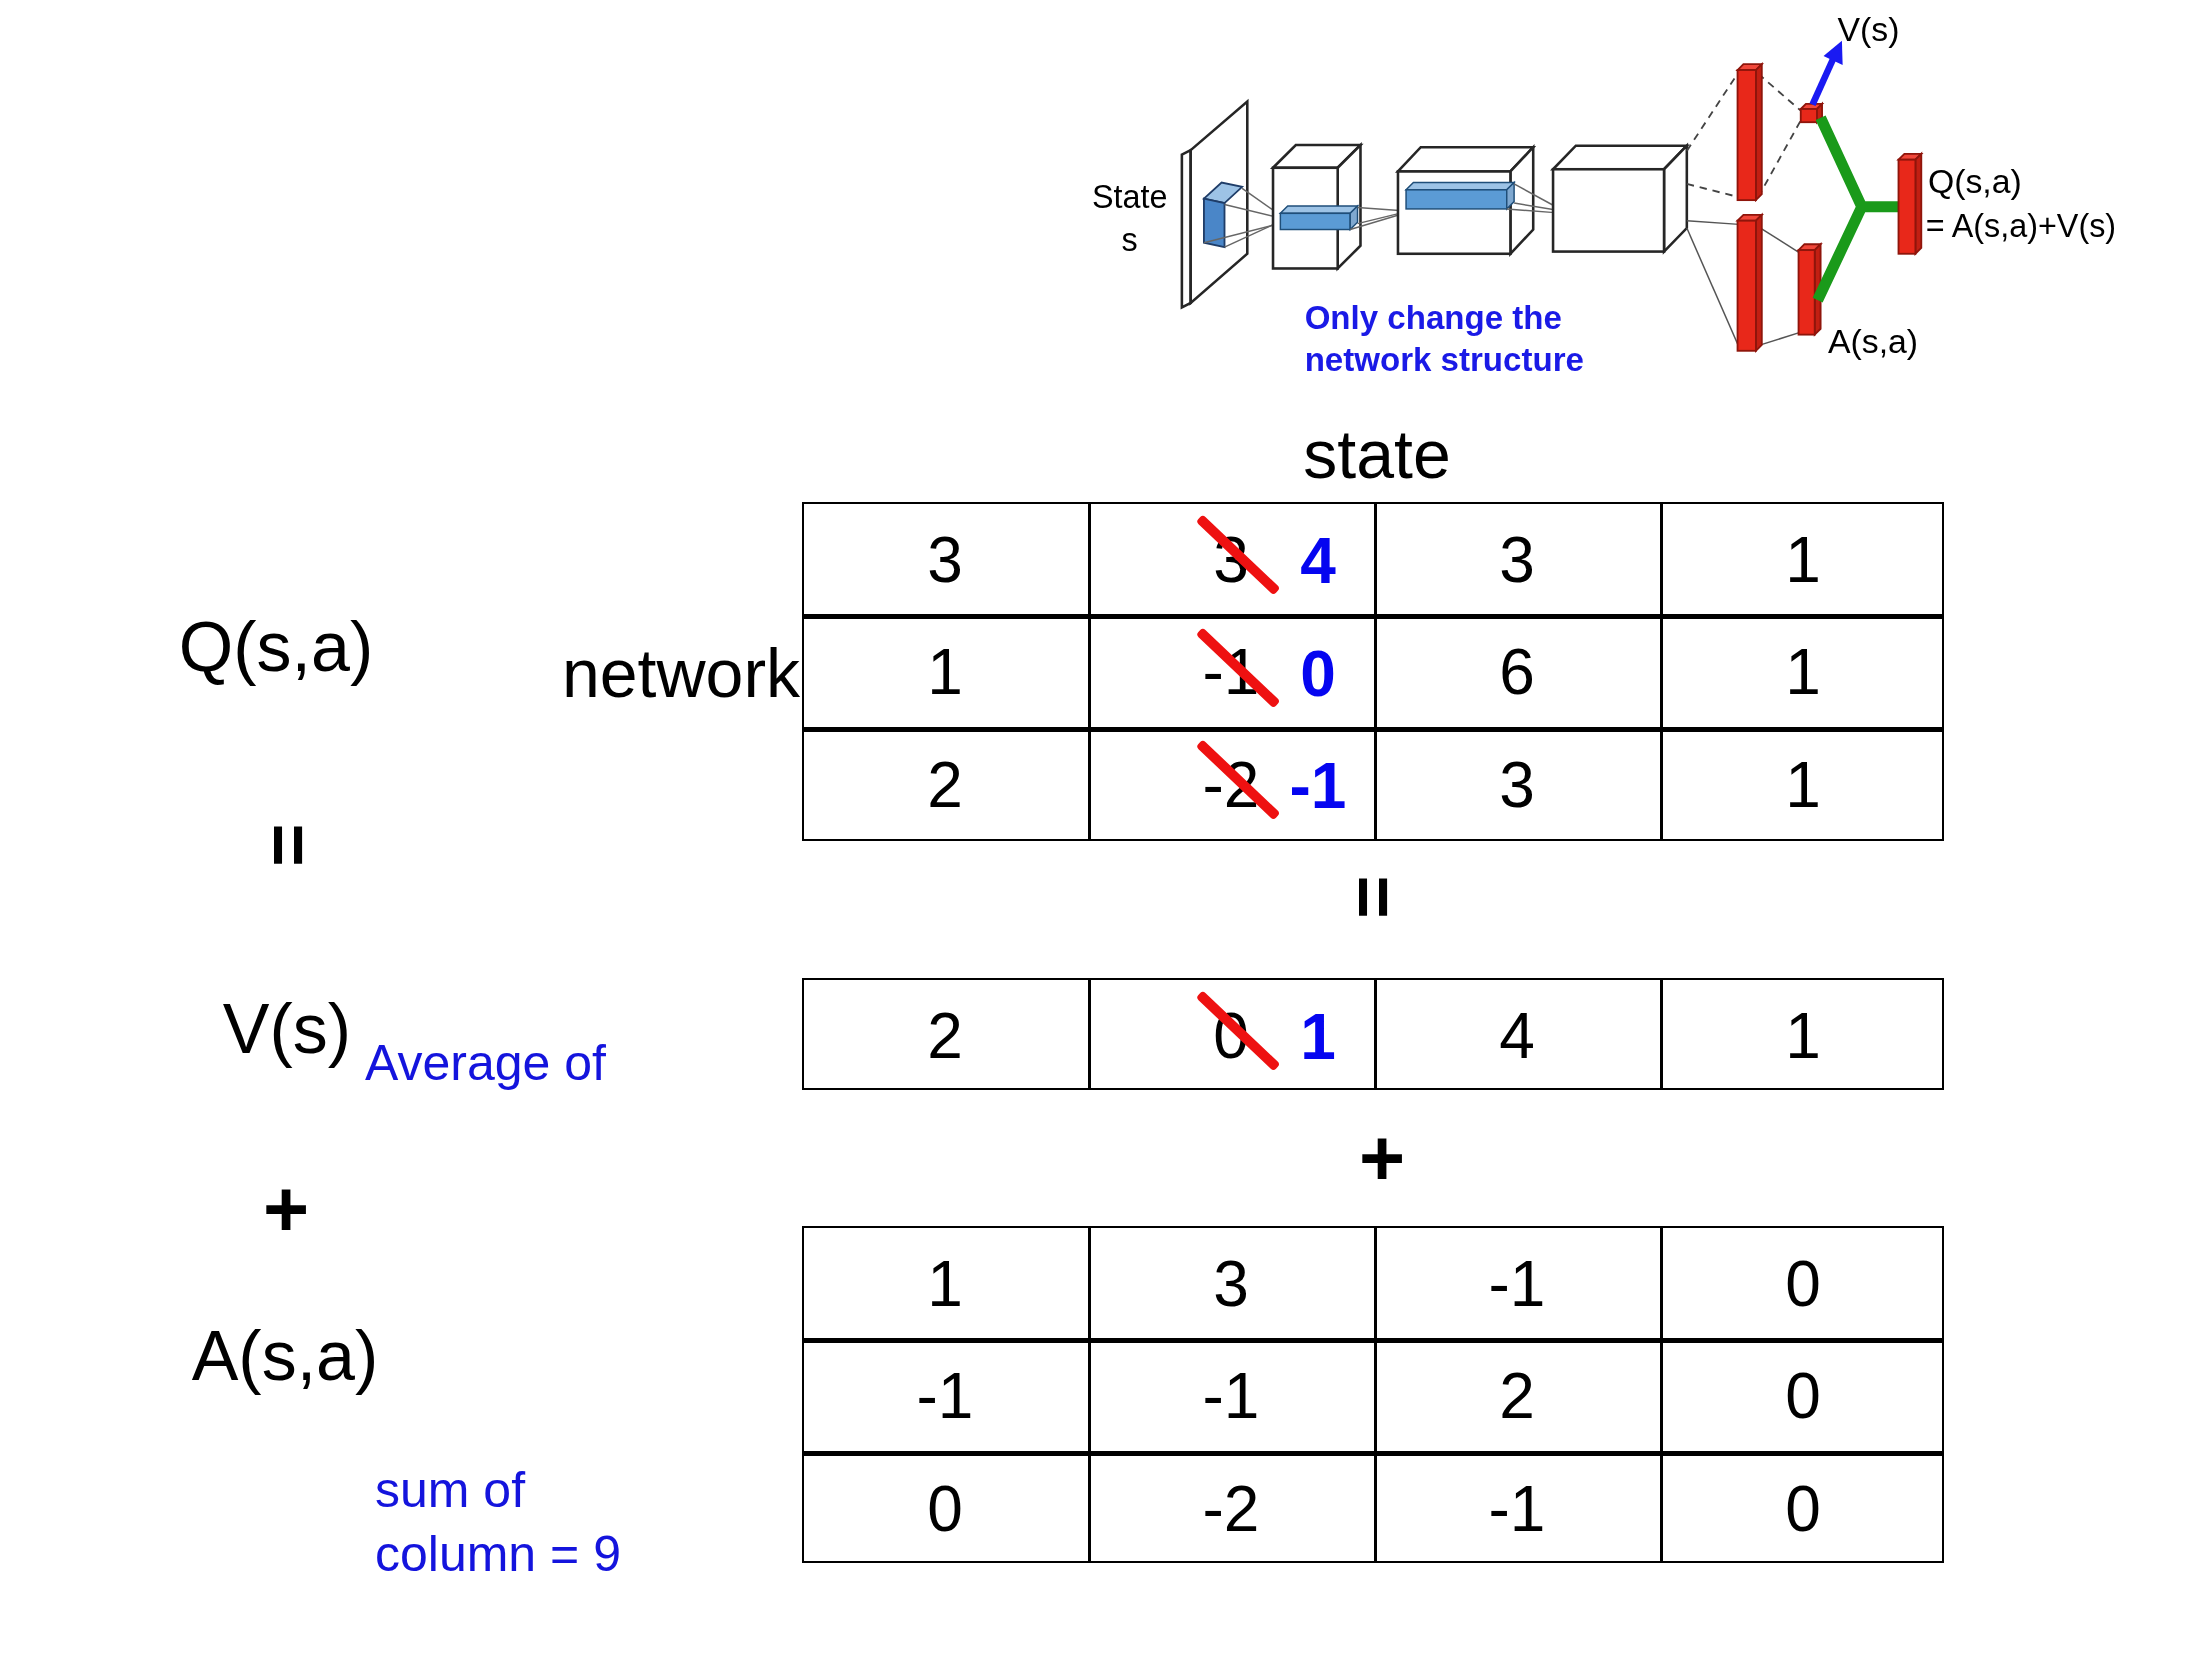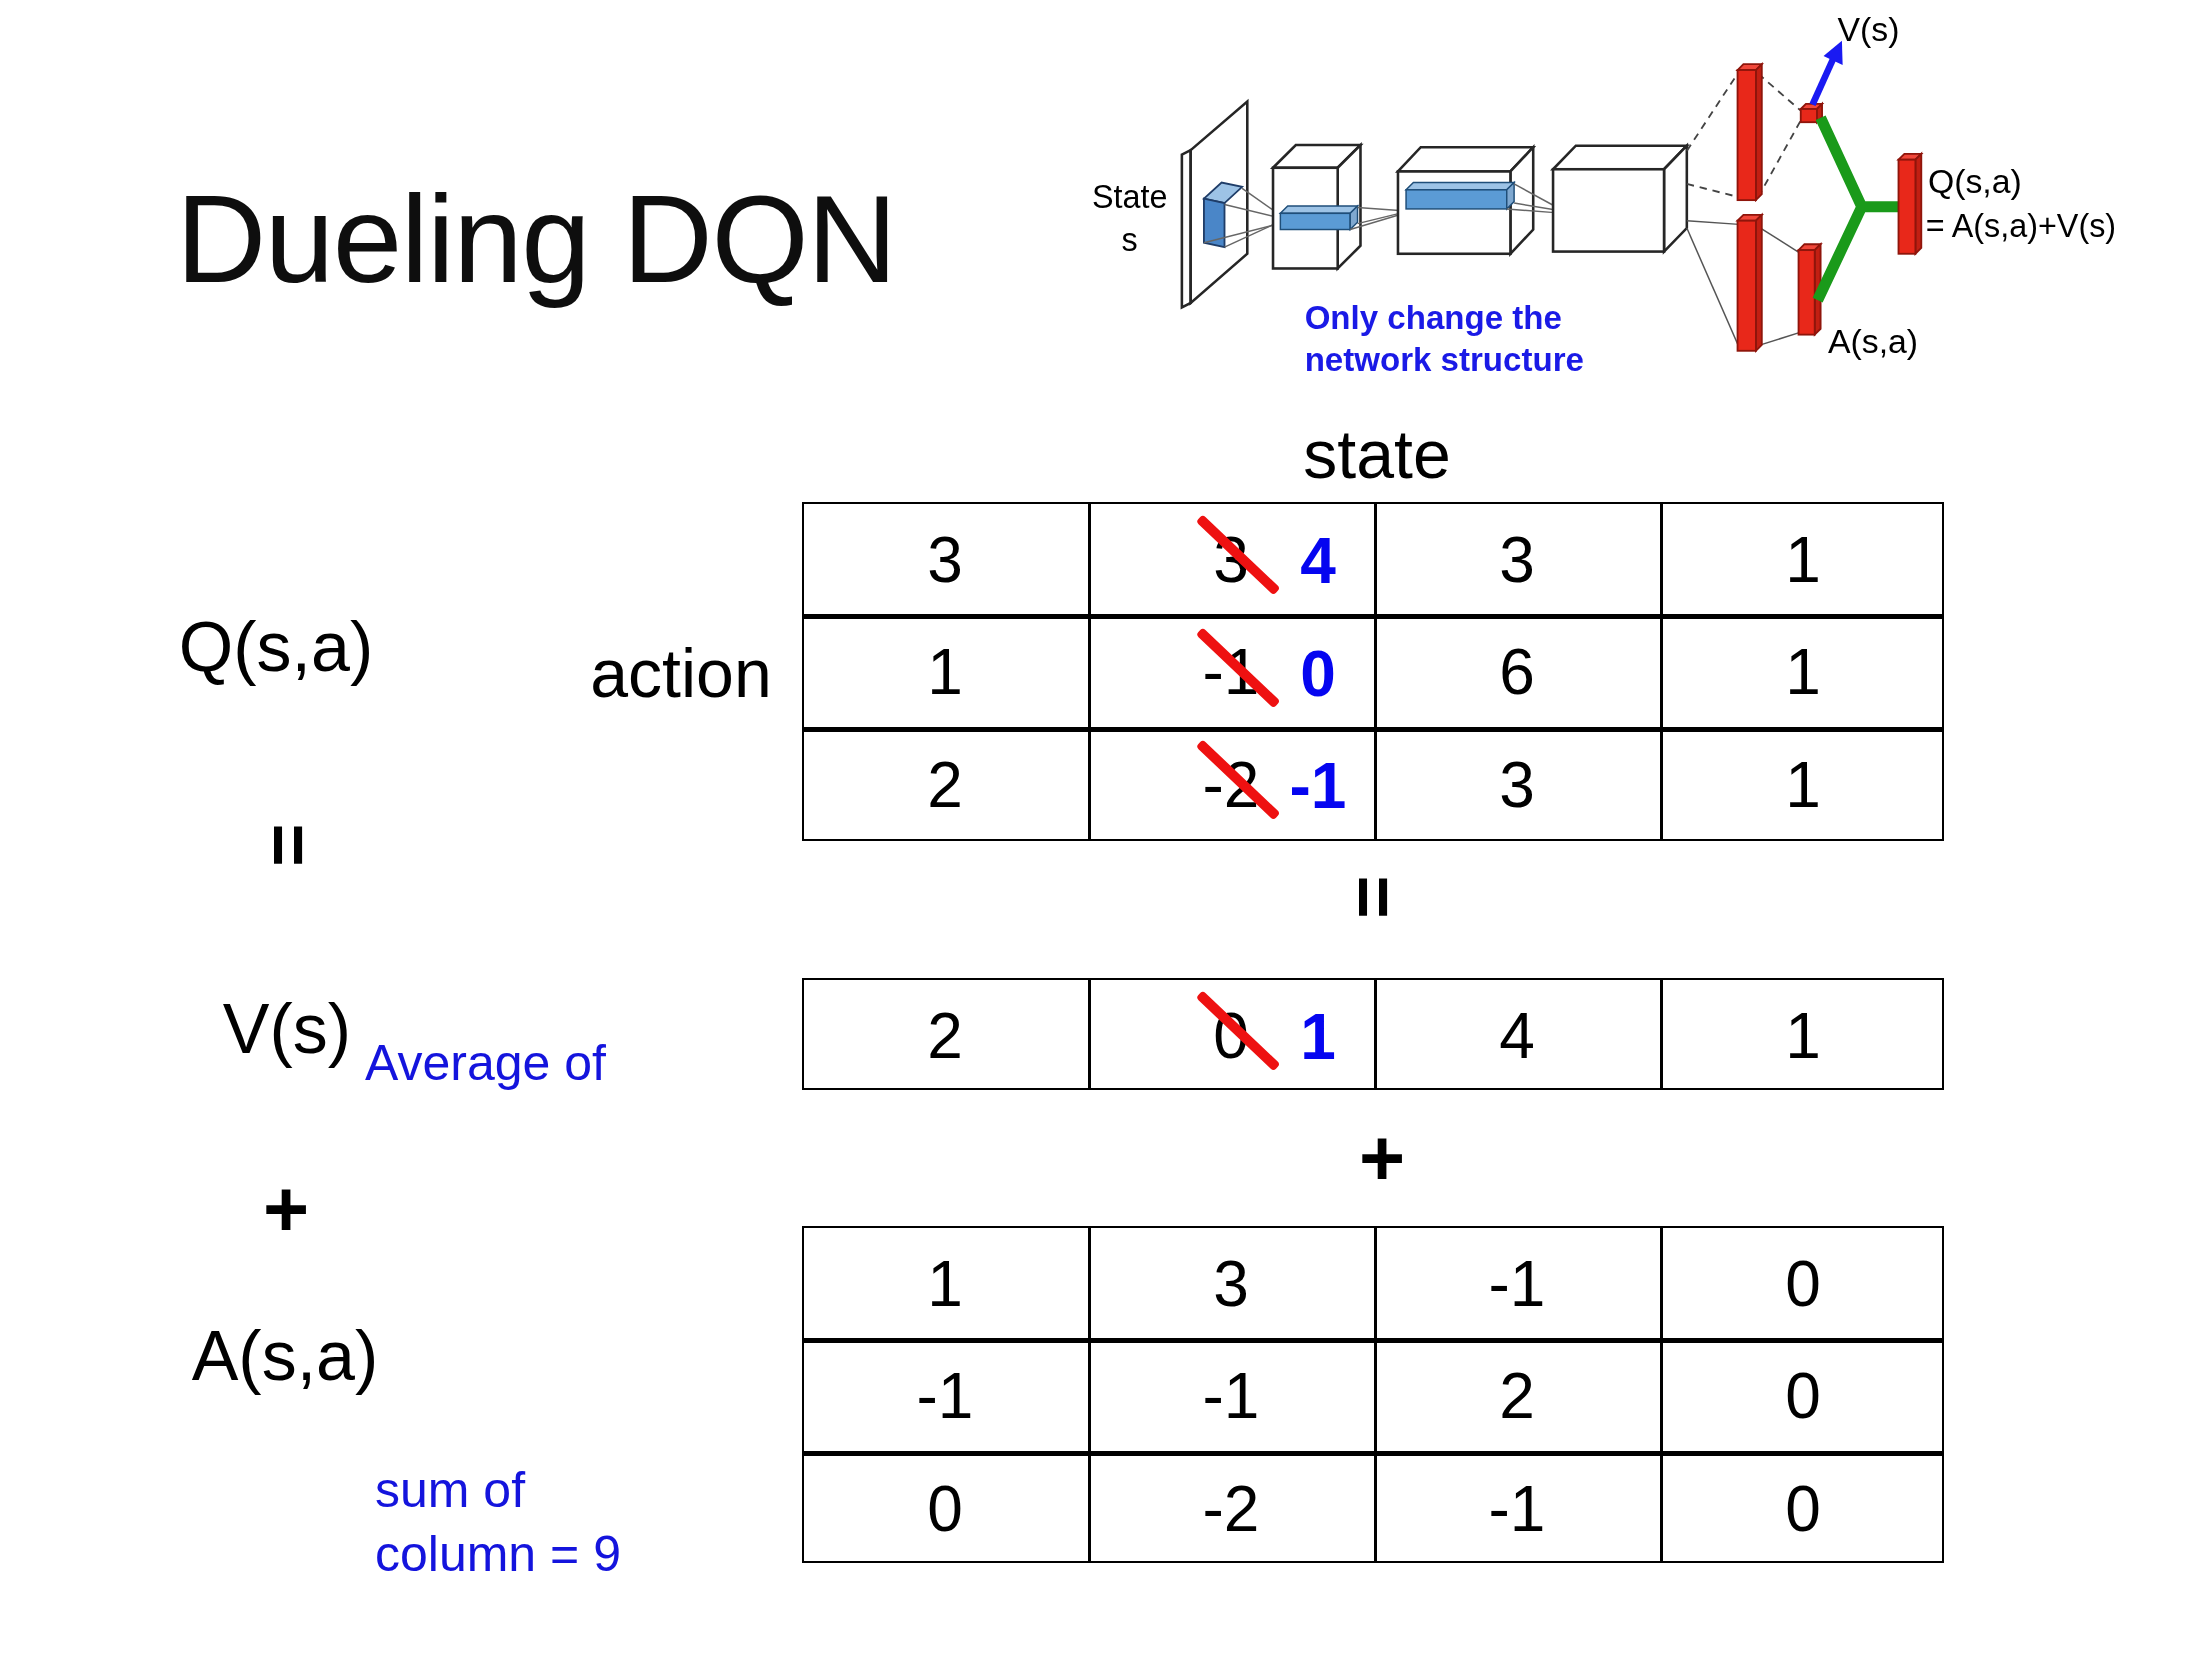--- a/index.html
+++ b/index.html
@@ -21,21 +21,20 @@
   .num.blue{color:#0505f0;font-weight:800;}
   .strike{position:absolute;width:107px;height:10.3px;background:#ee1111;border-radius:3.7px;
           transform:translate(-50%,-50%) rotate(43.5deg);}
   svg text{font-family:"Liberation Sans", sans-serif;}
 </style>
 </head>
 <body>
 
 <div id="slide">
 
-  <div id="title" class="abs">Dueling DQN</div>
 
   <svg class="abs" style="left:1029px;top:0;" width="1176" height="412" viewBox="1400 0 1600 560">
 
     <text x="1537" y="283" font-size="44" text-anchor="middle">State</text>
     <text x="1537" y="341" font-size="44" text-anchor="middle">s</text>
 
     <g stroke="#262626" stroke-width="3.5" fill="#ffffff">
       <polygon points="1608,210 1620,204 1620,412 1608,418"></polygon>
       <polygon points="1620,204 1697,138 1697,345 1620,412"></polygon>
     </g>
@@ -140,21 +139,21 @@
     <text x="2500" y="55" font-size="46">V(s)</text>
     <text x="2623" y="262" font-size="46">Q(s,a)</text>
     <text x="2620" y="322" font-size="44">= A(s,a)+V(s)</text>
     <text x="2487" y="480" font-size="46">A(s,a)</text>
     <text x="1775" y="448" font-size="45" font-weight="600" fill="#1a1ae6">Only change the</text>
     <text x="1775" y="505" font-size="45" font-weight="600" fill="#1a1ae6">network structure</text>
   </svg>
 
   <div class="abs ctr hdr" style="left:1377px;top:454px;">state</div>
   <div class="abs ctr lbl" style="left:276px;top:647px;">Q(s,a)</div>
-  <div class="abs ctr hdr" style="left:681px;top:673px;">action</div>
+  <div class="abs ctr hdr" style="left:681px;top:673px;">network</div>
 
   <div class="abs ctr op-eq" style="left:288px;top:845px;"><span class="r90">=</span></div>
   <div class="abs ctr op-eq" style="left:1373px;top:897px;"><span class="r90">=</span></div>
 
   <div class="abs ctr lbl" style="left:287px;top:1029px;">V(s)</div>
   <div class="abs blue-note" style="left:365px;top:1020px;">Average of</div>
 
   <div class="abs ctr op-plus" style="left:286px;top:1209px;">+</div>
   <div class="abs ctr op-plus" style="left:1382px;top:1158px;">+</div>
 

